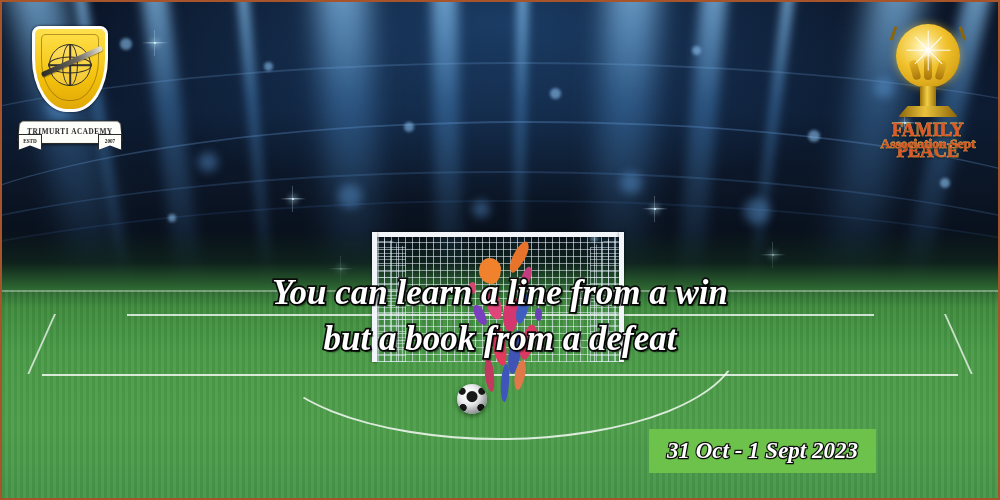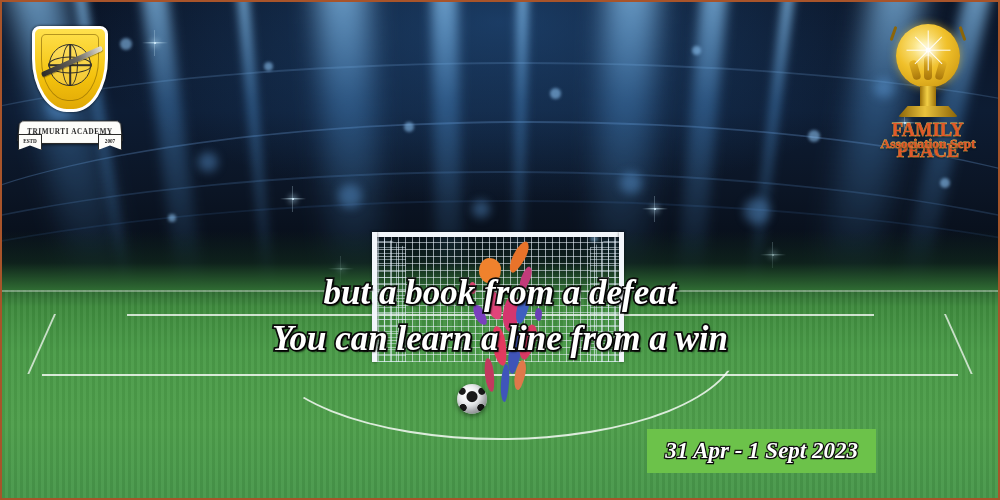--- a/index.html
+++ b/index.html
@@ -360,26 +360,26 @@
     <div class="sp" style="left:28px;  top:106px; width:9px;  height:34px; background:#c2395f; transform:rotate(-6deg);"></div>
     <div class="sp" style="left:44px;  top:112px; width:8px;  height:38px; background:#3f55bb; transform:rotate(4deg);"></div>
     <div class="sp" style="left:58px;  top:108px; width:10px; height:30px; background:#e0784a; transform:rotate(12deg);"></div>
     <div class="sp" style="left:12px;  top:30px;  width:7px;  height:12px; background:#d8456f;"></div>
     <div class="sp" style="left:78px;  top:56px;  width:7px;  height:13px; background:#6a3fb8;"></div>
   </div>
   <div class="ball"></div>
 
 
   <div class="slogan">
+    <div class="s-line">You can learn a line from a win</div>
     <div class="s-line">but a book from a defeat</div>
-    <div class="s-line">You can learn a line from a win</div>
   </div>
 
   <div class="infobox dates">
-    <span>31 Apr - 1 Sept 2023</span>
+    <span>31 Oct - 1 Sept 2023</span>
   </div>
 
   <div class="logo-left">
     <div class="shield">
       <div class="globe">
         <div class="globe-ell"></div>
         <div class="globe-ell b"></div>
       </div>
       <div class="pen"></div>
     </div>

